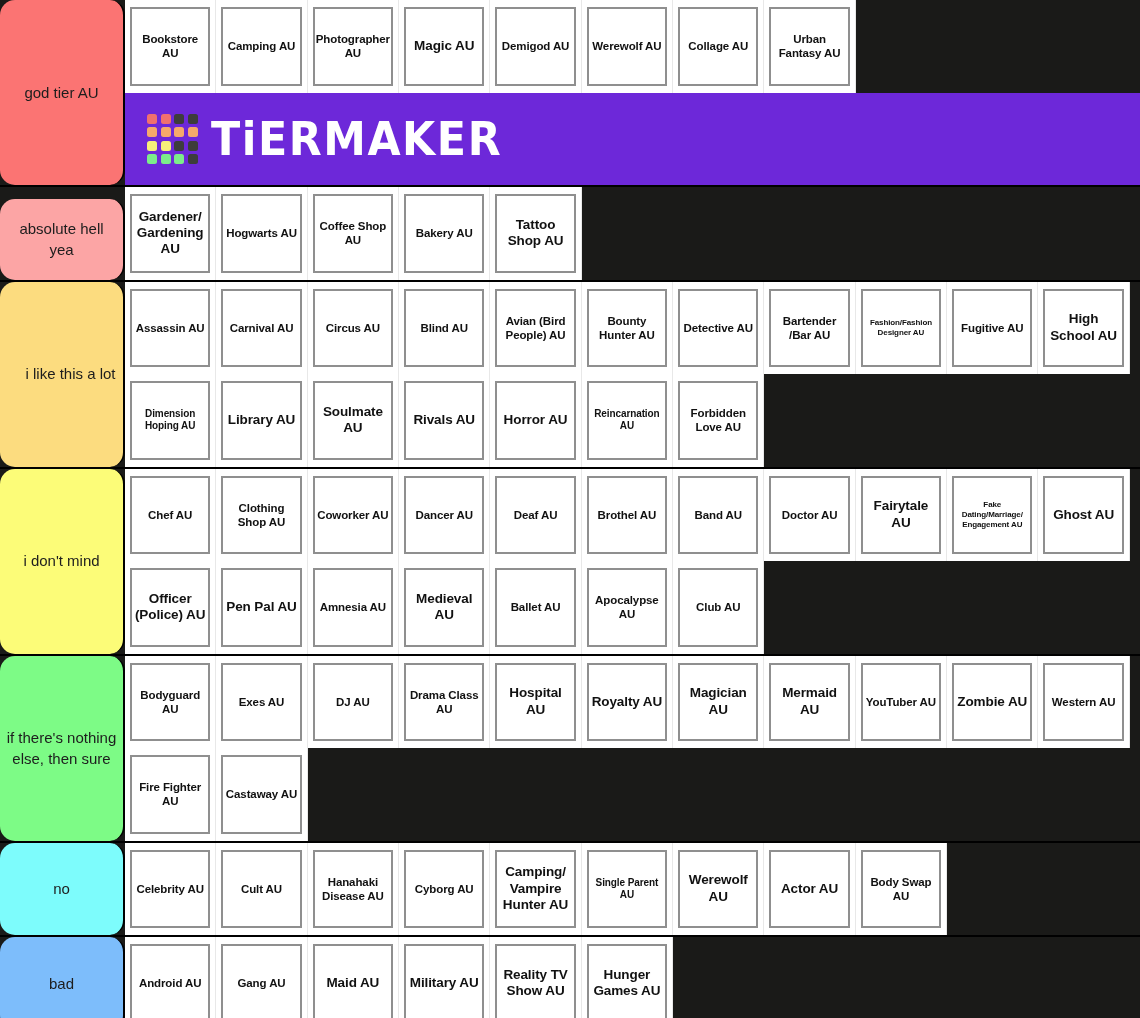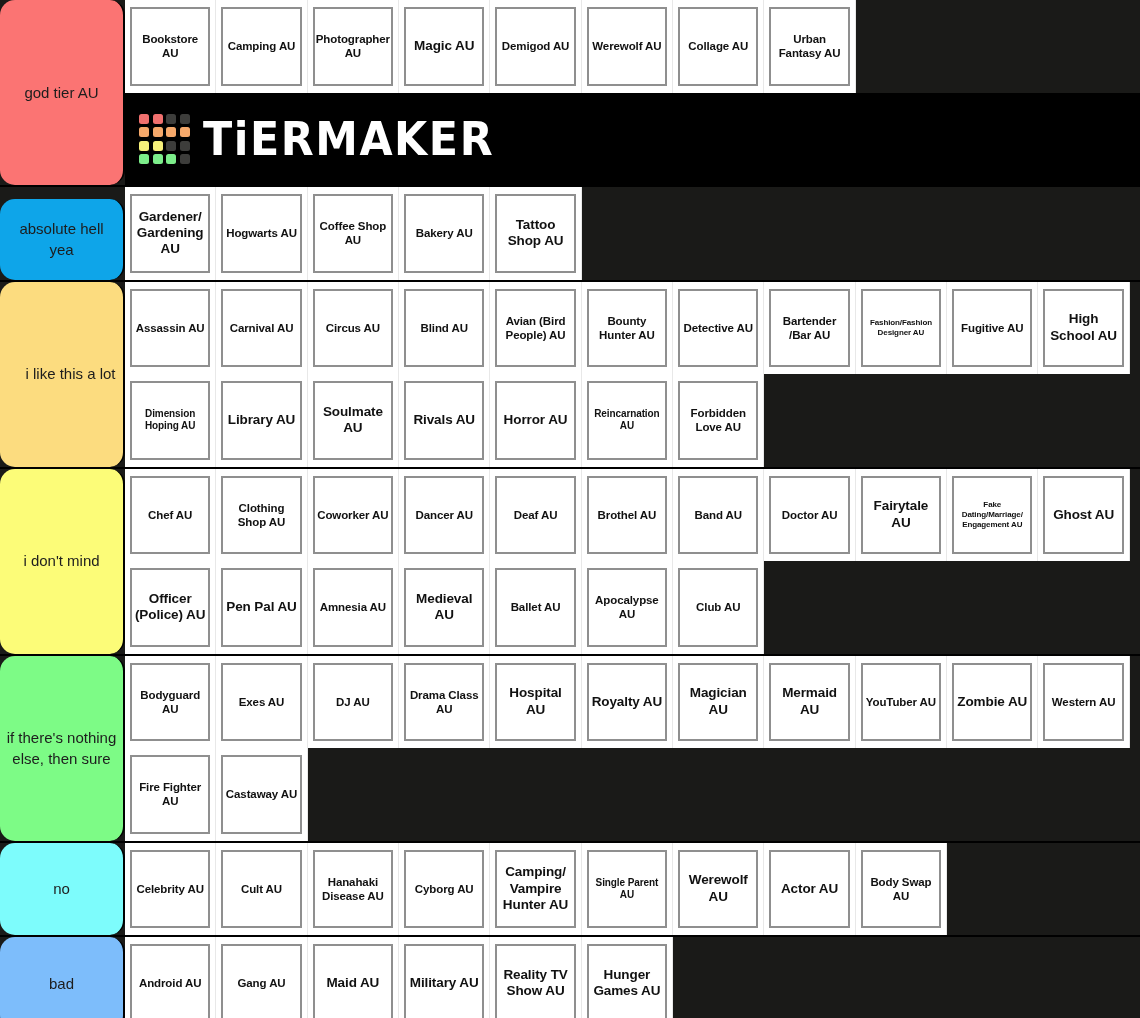--- a/index.html
+++ b/index.html
@@ -81,24 +81,24 @@
   .sz-lg  { font-size: 13.5px; }
   .sz-md  { font-size: 11.5px; }
   .sz-sm  { font-size: 10px; }
   .sz-xs  { font-size: 8px; }
 
   
   .logo-cell {
     flex: 1 1 auto;
     min-width: 0;
     height: 92.5px;
-    background: #000000;
+    background: #6d28d9;
     display: flex;
     align-items: center;
-    padding-left: 14px;
+    padding-left: 22px;
     gap: 13px;
   }
   .logo-grid {
     display: grid;
     grid-template-columns: repeat(4, 10px);
     grid-template-rows: repeat(4, 10px);
     gap: 3.5px;
   }
   .logo-grid i { display: block; width: 10px; height: 10px; border-radius: 2.5px; }
   .logo-word {
@@ -176,21 +176,21 @@
             <i style="background: rgb(124, 237, 138);"></i>
             <i style="background: rgb(124, 237, 138);"></i>
             <i style="background: rgb(124, 237, 138);"></i>
             <i style="background: rgb(61, 61, 59);"></i>
           </div>
           <div class="logo-word">TiERMAKER</div>
         </div>
       </div>
     </div>
     <div class="tier-row">
-      <div class="tier-label" style="background: #0ea5e9; margin-top: 12px;">absolute hell yea</div>
+      <div class="tier-label" style="background: #fca5a5; margin-top: 12px;">absolute hell yea</div>
       <div class="tier-items">
         <div class="card">
           <div class="card-inner">
             <span class="card-label sz-lg">Gardener/ Gardening AU</span>
           </div>
         </div>
         <div class="card">
           <div class="card-inner">
             <span class="card-label sz-md">Hogwarts AU</span>
           </div>

